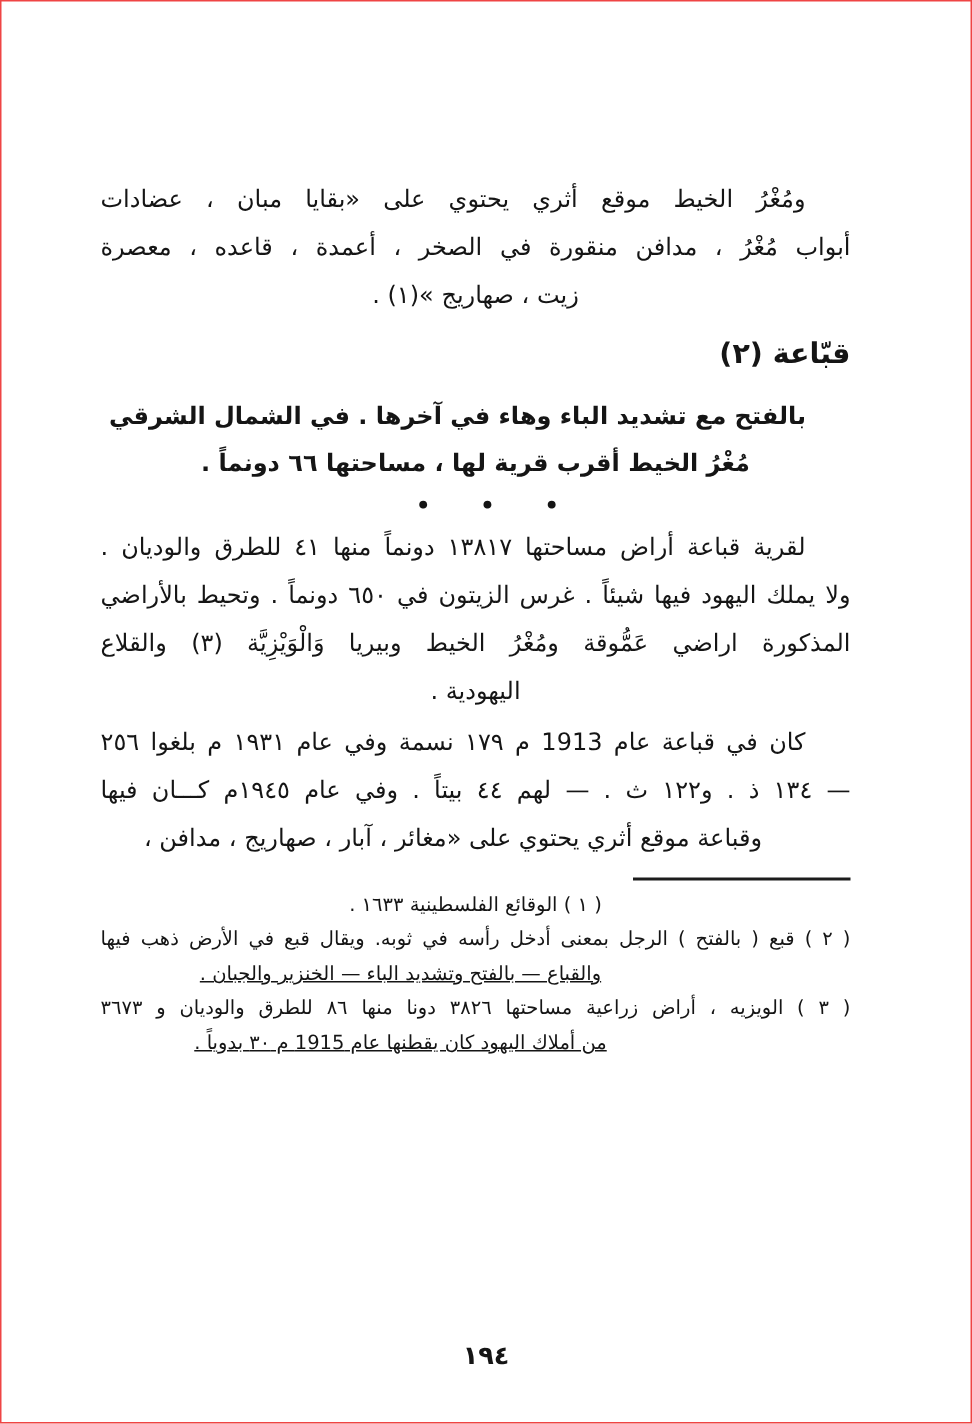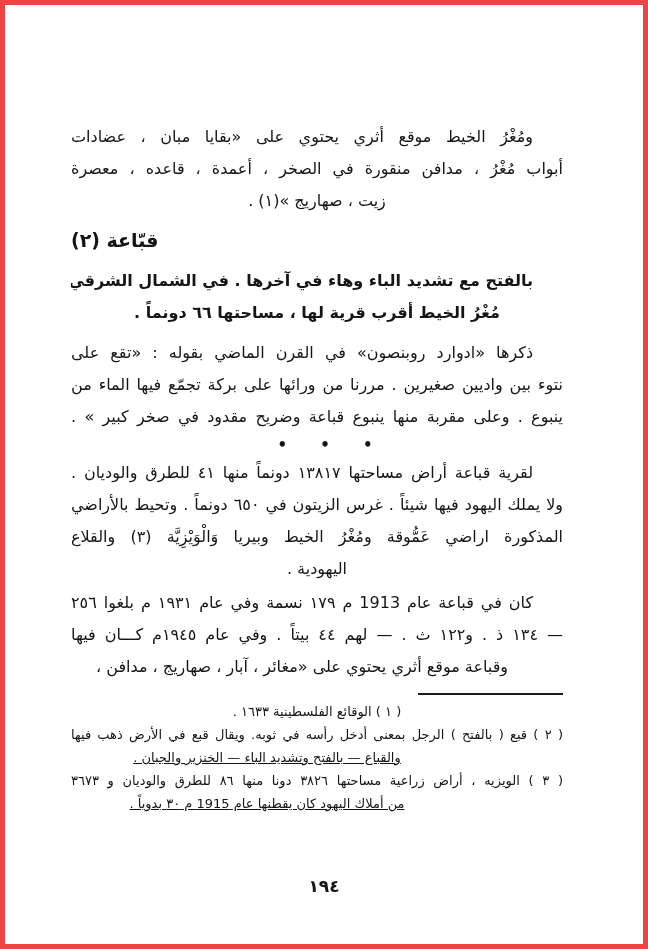--- a/index.html
+++ b/index.html
@@ -3,21 +3,21 @@
 <meta charset="utf-8">
 <style>
   * { box-sizing: border-box; }
   html, body { margin: 0; padding: 0; }
   body { width: 648px; height: 949px; background: #ffffff; }
 
   .page {
     position: relative;
     width: 648px; height: 949px;
     background: #ffffff;
-    border: 5px solid #ef4444;
+    border: 1px solid #ef4444;
     overflow: hidden;
     font-family: "DejaVu Sans", sans-serif;
     color: #151515;
   }
 
   .text-column {
     position: absolute;
     top: 116px; right: 80px; left: 66px;
     direction: rtl;
     font-size: 16px;
@@ -35,21 +35,21 @@
     text-align-last: justify;
     text-justify: inter-word;
   }
   .ind  { padding-right: 30px; }
   .ind2 { padding-right: 62px; }
 
   .section-heading {
     margin-top: 8px;
     height: 30px;
     line-height: 30px;
-    text-align: left;
+    text-align: right;
     font-size: 19px;
     font-weight: bold;
   }
 
   .dots-separator {
     height: 20px;
     line-height: 20px;
     margin: 2px 0;
     text-align: center;
     font-size: 15px;
@@ -71,21 +71,21 @@
 
   .footnotes {
     margin-top: 5px;
     font-size: 13px;
     line-height: 23px;
   }
   .fn-ind { padding-right: 100px; text-decoration: underline; }
 
   .page-number {
     position: absolute;
-    bottom: 48px; left: 0; right: 0;
+    bottom: 34px; left: 0; right: 0;
     text-align: center;
     font-size: 17px;
     font-weight: bold;
     direction: rtl;
   }
 </style>
 </head>
 <body>
 
 <div class="page">
@@ -99,25 +99,20 @@
     </div>
 
 
     <div class="section-heading">قبّاعة (٢)</div>
 
     <div class="para" id="para2">
       <div class="line ind just">بالفتح مع تشديد الباء وهاء في آخرها . في الشمال الشرقي من صفد</div>
       <div class="line">مُغْرُ الخيط أقرب قرية لها ، مساحتها ٦٦ دونماً .</div>
     </div>
 
-    <div class="para" id="para3">
-      <div class="line ind just">ذكرها «ادوارد روبنصون» في القرن الماضي بقوله : «تقع على</div>
-      <div class="line just">نتوء بين واديين صغيرين . مررنا من ورائها على بركة تجمّع فيها الماء من</div>
-      <div class="line just">ينبوع . وعلى مقربة منها ينبوع قباعة وضريح مقدود في صخر كبير » .</div>
-    </div>
 
     <div class="dots-separator">• • •</div>
 
     <div class="para" id="para4">
       <div class="line ind just">لقرية قباعة أراض مساحتها ١٣٨١٧ دونماً منها ٤١ للطرق والوديان .</div>
       <div class="line just">ولا يملك اليهود فيها شيئاً . غرس الزيتون في ٦٥٠ دونماً . وتحيط بالأراضي</div>
       <div class="line just">المذكورة اراضي عَمُّوقة ومُغْرُ الخيط وبيريا وَالْوَيْزِيَّة (٣) والقلاع</div>
       <div class="line">اليهودية .</div>
     </div>
 

